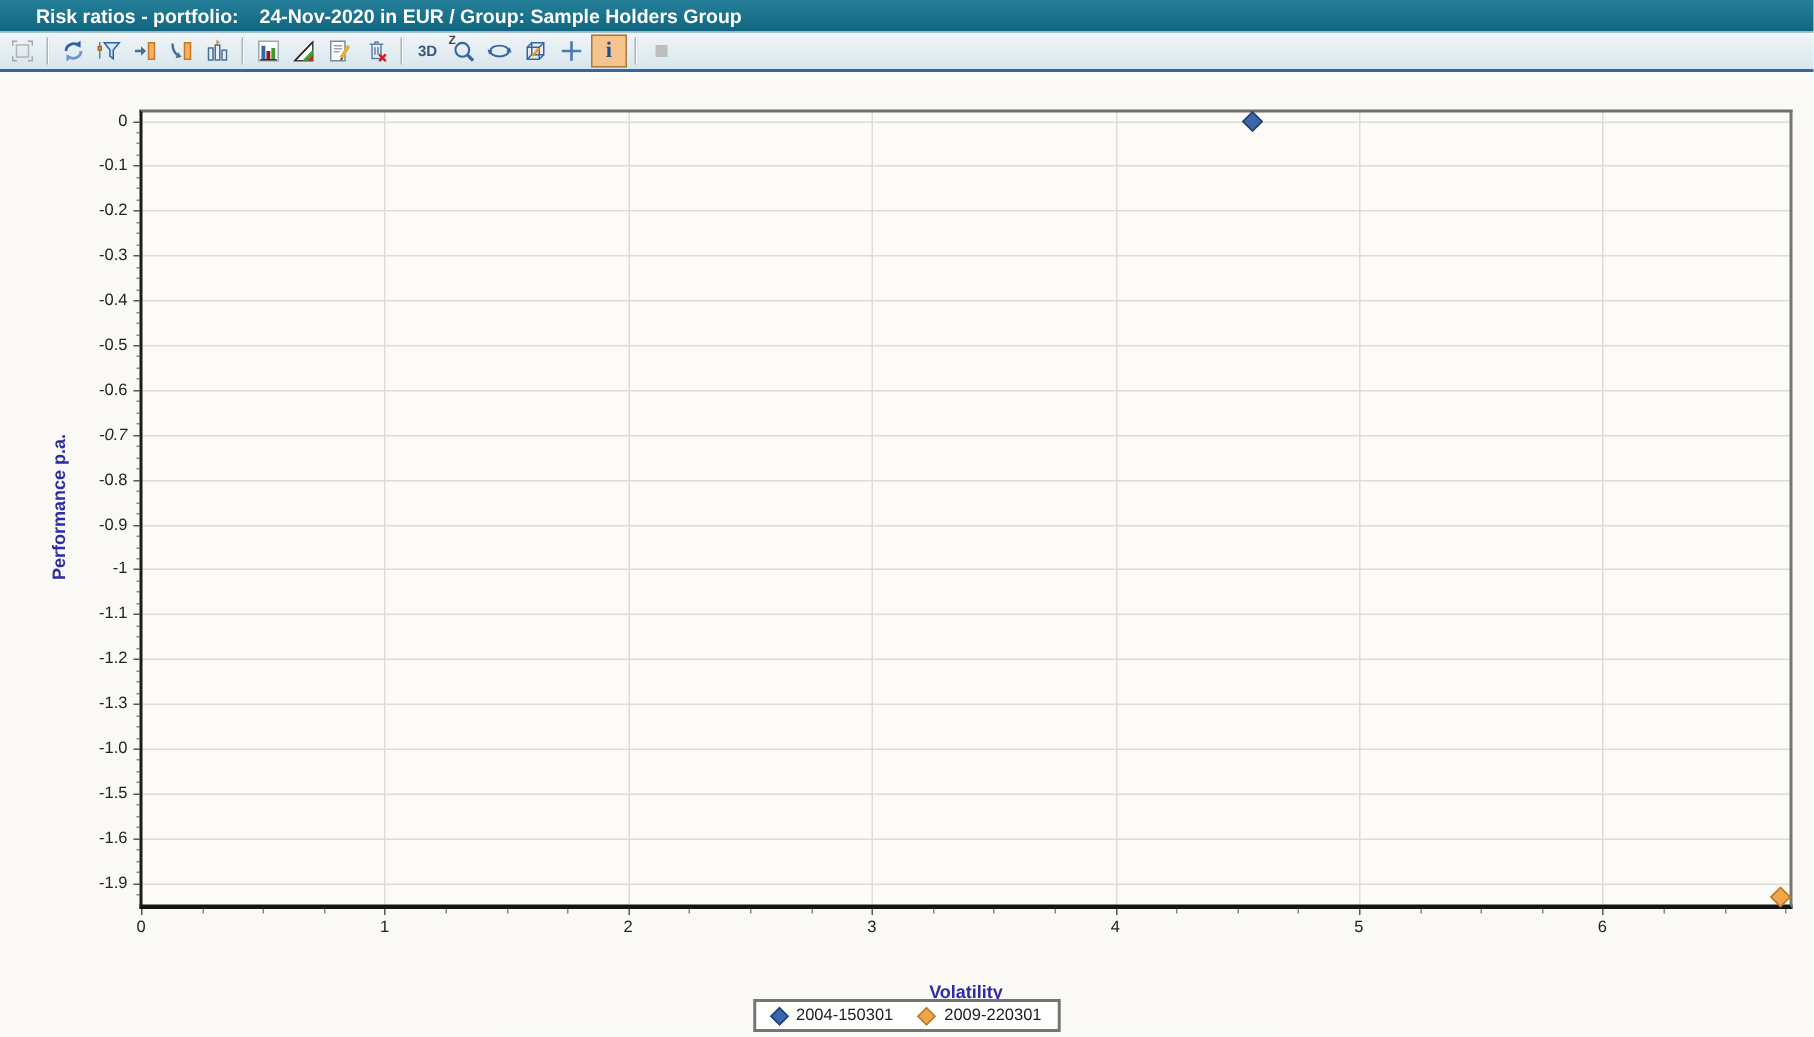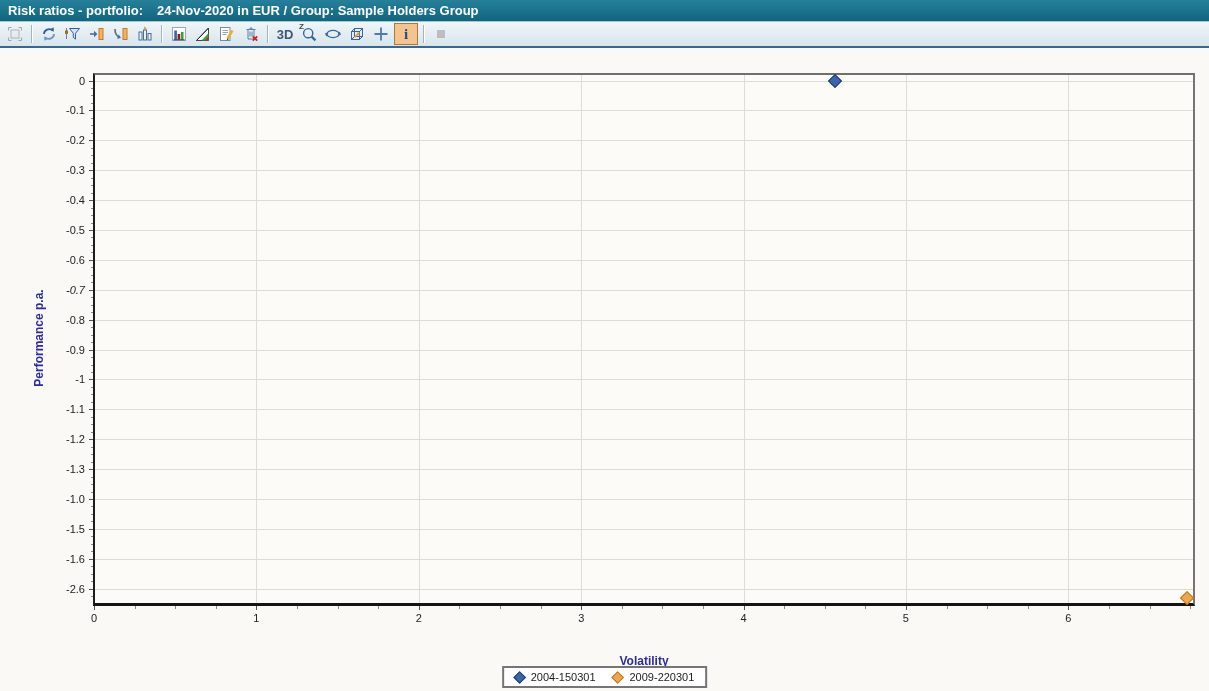--- a/index.html
+++ b/index.html
@@ -6,34 +6,34 @@
   body{
     width:1209px;height:691px;position:relative;overflow:hidden;
     font-family:"Liberation Sans",sans-serif;background:#fafaf8;
   }
   
   .titlebar{
     position:absolute;top:0;left:0;width:1209px;height:22px;box-sizing:border-box;
     background:linear-gradient(#26809a,#10657f);
     border-bottom:1px solid #a9c4ce;
     color:#ffffff;font-weight:bold;font-size:13px;line-height:21px;
-    padding-left:8px;white-space:nowrap;
+    padding-left:24px;white-space:nowrap;
   }
   .titlebar .t2{margin-left:14px;}
   
   .toolbar{
     position:absolute;top:22px;left:0;width:1209px;height:26px;box-sizing:border-box;
     background:linear-gradient(#f0f5f8,#d8e6ec);
     border-bottom:2px solid #35689a;
     display:flex;align-items:center;padding-left:3px;
   }
   .tb-btn{position:relative;width:22px;height:22px;display:flex;align-items:center;justify-content:center;margin:0 1px;box-sizing:border-box;}
   .tb-btn.selected{background:#f5c globally;background:#f5c38d;border:1px solid #a97a3c;width:24px;height:22px;}
   .tb-sep{width:1px;height:18px;background:#9fb6c2;border-right:1px solid #fdfdfd;margin:0 4px;}
-  .g-main{font-weight:bold;font-size:13px;color:#39587a;letter-spacing:0;}
+  .g-main{font-weight:bold;font-size:10px;color:#39587a;letter-spacing:0;}
   .g-info{font-family:"Liberation Serif",serif;font-size:15px;color:#1f4e8c;}
   .g-small{position:absolute;top:-1px;left:1px;font-size:8px;font-weight:bold;color:#444;}
   
   .chart{position:absolute;top:48px;left:0;width:1209px;height:643px;background:#faf9f6;}
   .plot-bg{position:absolute;left:95px;top:27px;width:1098px;height:528px;background:#fcfbf8;}
   .plot-frame{
     position:absolute;left:93px;top:25px;width:1102px;height:533px;box-sizing:border-box;
     border-top:2px solid #6f6f6f;border-right:2px solid #757575;
     border-left:2px solid #1c1c1c;border-bottom:3px solid #141414;
     pointer-events:none;
@@ -276,21 +276,21 @@
       <div class="tlab y" style="left: 45px; top: 385.2px;">-1.2</div>
       <div class="tick" style="left: 89px; top: 421.1px; width: 4px; height: 1px;"></div>
       <div class="tlab y" style="left: 45px; top: 415.1px;">-1.3</div>
       <div class="tick" style="left: 89px; top: 451px; width: 4px; height: 1px;"></div>
       <div class="tlab y" style="left: 45px; top: 445px;">-1.0</div>
       <div class="tick" style="left: 89px; top: 480.9px; width: 4px; height: 1px;"></div>
       <div class="tlab y" style="left: 45px; top: 474.9px;">-1.5</div>
       <div class="tick" style="left: 89px; top: 510.8px; width: 4px; height: 1px;"></div>
       <div class="tlab y" style="left: 45px; top: 504.8px;">-1.6</div>
       <div class="tick" style="left: 89px; top: 540.7px; width: 4px; height: 1px;"></div>
-      <div class="tlab y" style="left: 45px; top: 534.7px;">-2.6</div>
+      <div class="tlab y" style="left: 45px; top: 534.7px;">-1.9</div>
       <div class="tick minor" style="left: 91px; top: 39.9px; width: 2px; height: 1px;"></div>
       <div class="tick minor" style="left: 91px; top: 47.4px; width: 2px; height: 1px;"></div>
       <div class="tick minor" style="left: 91px; top: 54.9px; width: 2px; height: 1px;"></div>
       <div class="tick minor" style="left: 91px; top: 69.8px; width: 2px; height: 1px;"></div>
       <div class="tick minor" style="left: 91px; top: 77.3px; width: 2px; height: 1px;"></div>
       <div class="tick minor" style="left: 91px; top: 84.8px; width: 2px; height: 1px;"></div>
       <div class="tick minor" style="left: 91px; top: 99.7px; width: 2px; height: 1px;"></div>
       <div class="tick minor" style="left: 91px; top: 107.2px; width: 2px; height: 1px;"></div>
       <div class="tick minor" style="left: 91px; top: 114.7px; width: 2px; height: 1px;"></div>
       <div class="tick minor" style="left: 91px; top: 129.6px; width: 2px; height: 1px;"></div>

